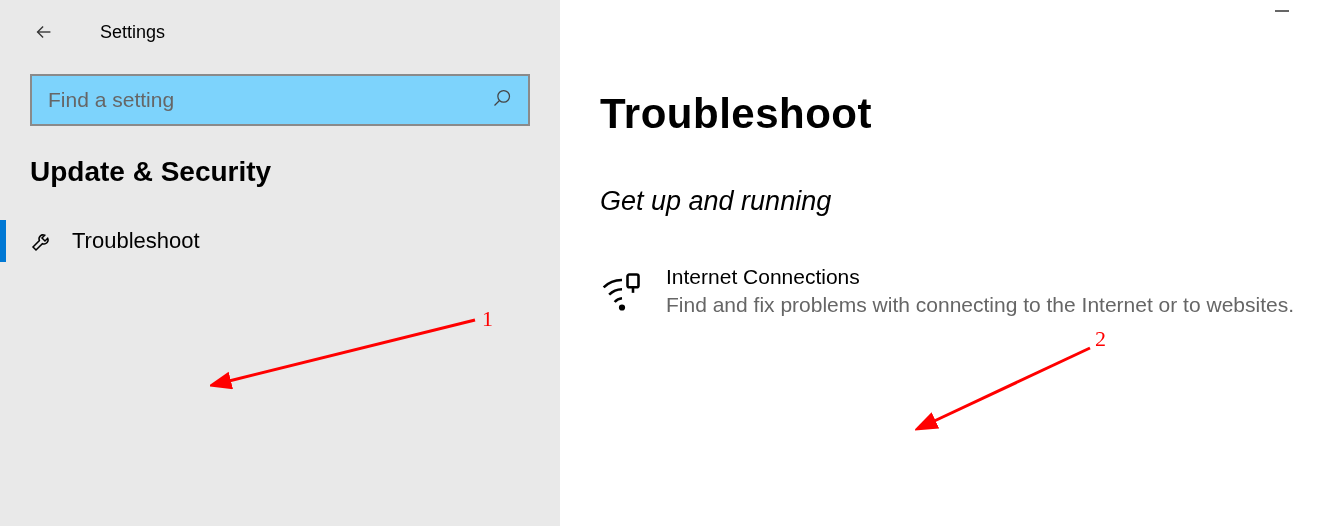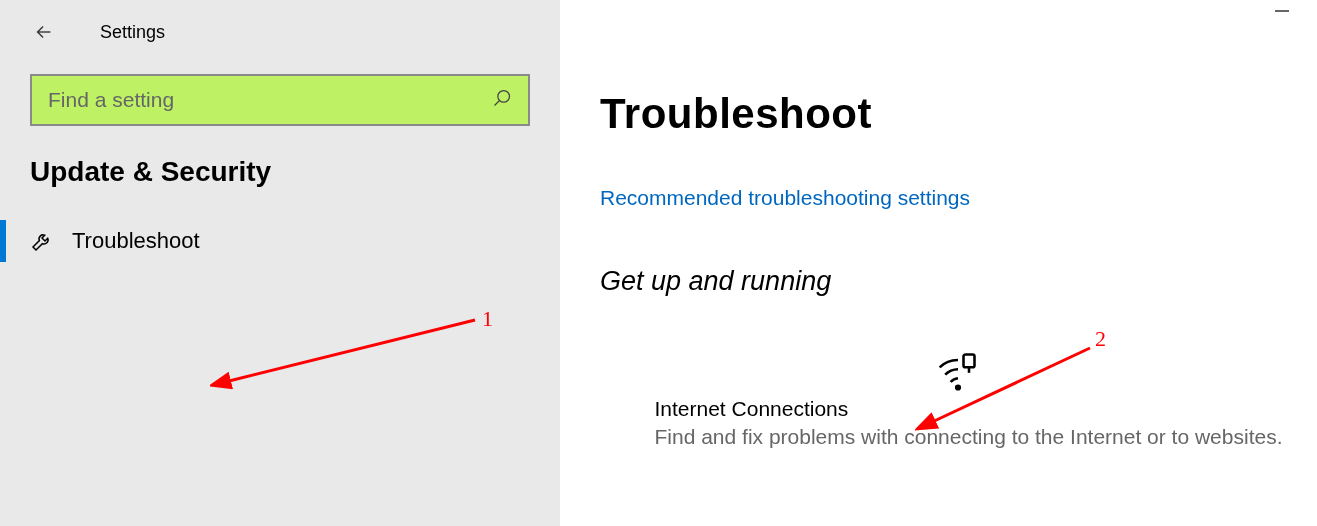--- a/index.html
+++ b/index.html
@@ -56,21 +56,21 @@
       font-size: 22px;
       color: #000;
     }
     .search-wrap {
       padding: 0 30px 30px 30px;
     }
     .search-box {
       display: flex;
       align-items: center;
       border: 2px solid #8a8a8a;
-      background: #bef264;
+      background: #7dd3fc;
       height: 52px;
       padding: 0 16px;
     }
     .search-input {
       flex: 1;
       border: none;
       outline: none;
       background: transparent;
       font-size: 21px;
       color: #555;
@@ -142,22 +142,21 @@
     }
     .sec-heading {
       font-size: 27px;
       font-weight: 400;
       color: #000;
       margin-bottom: 48px;
       font-style: italic;
     }
     .ts-item {
       display: flex;
-      align-items: center;
-      flex-direction: column;
+      align-items: flex-start;
     }
     .ts-item .icon {
       width: 46px;
       padding-top: 4px;
     }
     .ts-body {
       margin-left: 20px;
     }
     .ts-title {
       font-size: 21px;
@@ -220,21 +219,20 @@
     <span class="label">Troubleshoot</span>
   </div>
 
 </div>
 
 <div class="main">
   <div class="minimize"></div>
 
   <h1 class="page-title">Troubleshoot</h1>
 
-  <a class="link-blue">Recommended troubleshooting settings</a>
 
   <h2 class="sec-heading">Get up and running</h2>
 
   <div class="ts-item">
     <span class="icon">
       <svg width="44" height="44" viewBox="0 0 24 24" fill="none" stroke="#000" stroke-width="1.4">
         <path d="M2 10a14 14 0 0 1 10-4"></path>
         <path d="M5 14a10 10 0 0 1 7-3"></path>
         <path d="M8 18a6 6 0 0 1 4-2"></path>
         <circle cx="12" cy="21" r="1" fill="#000"></circle>

